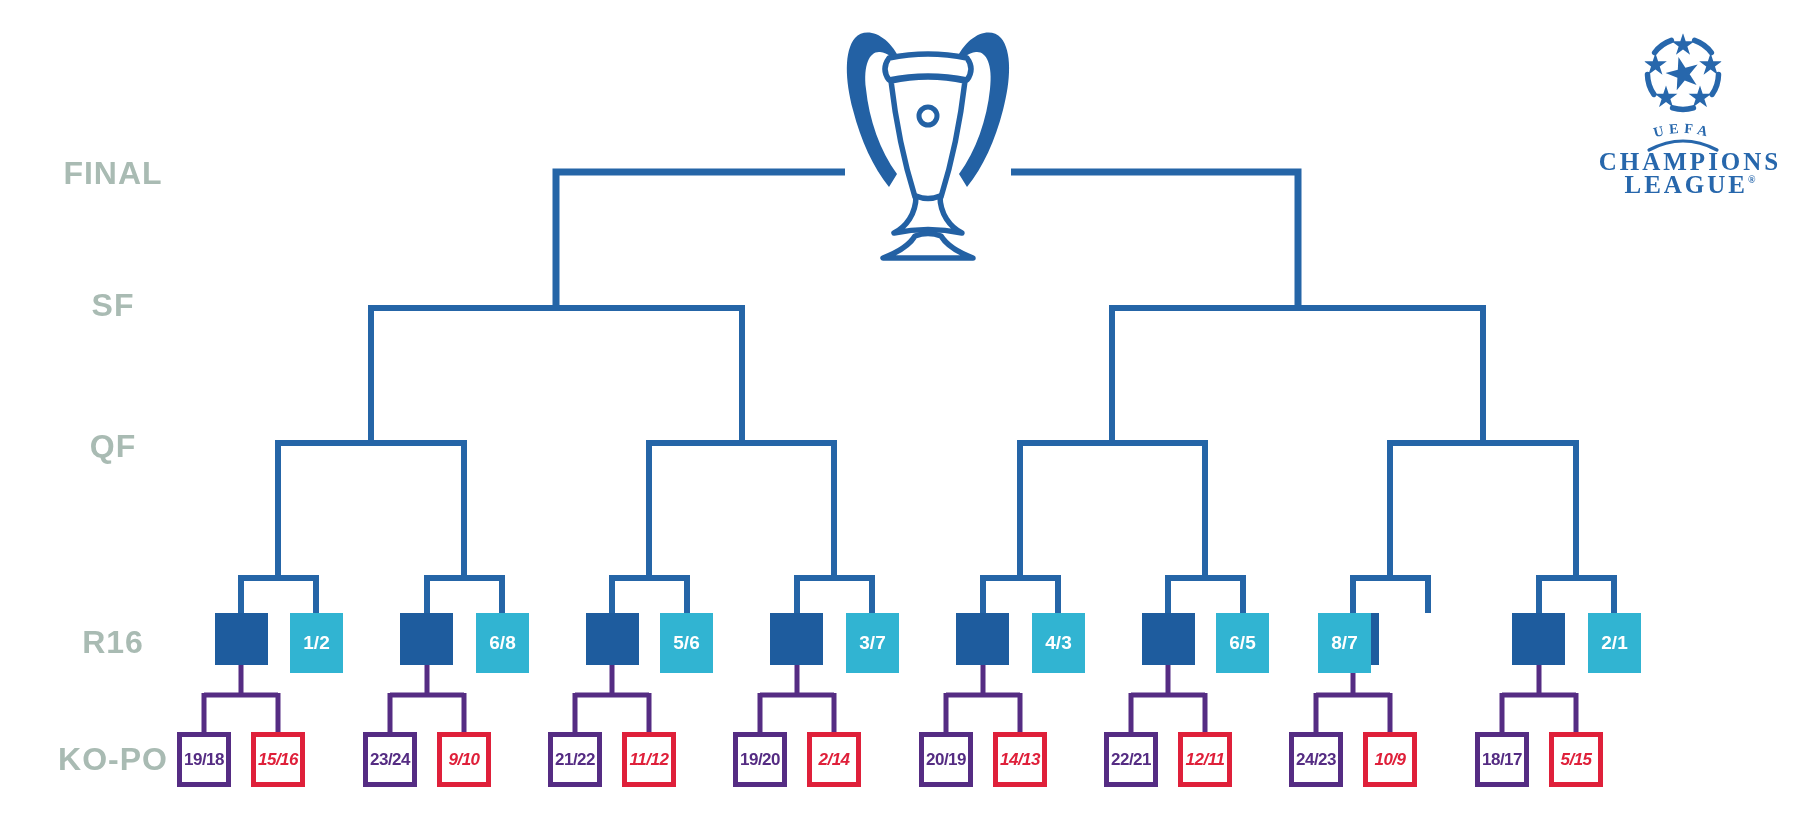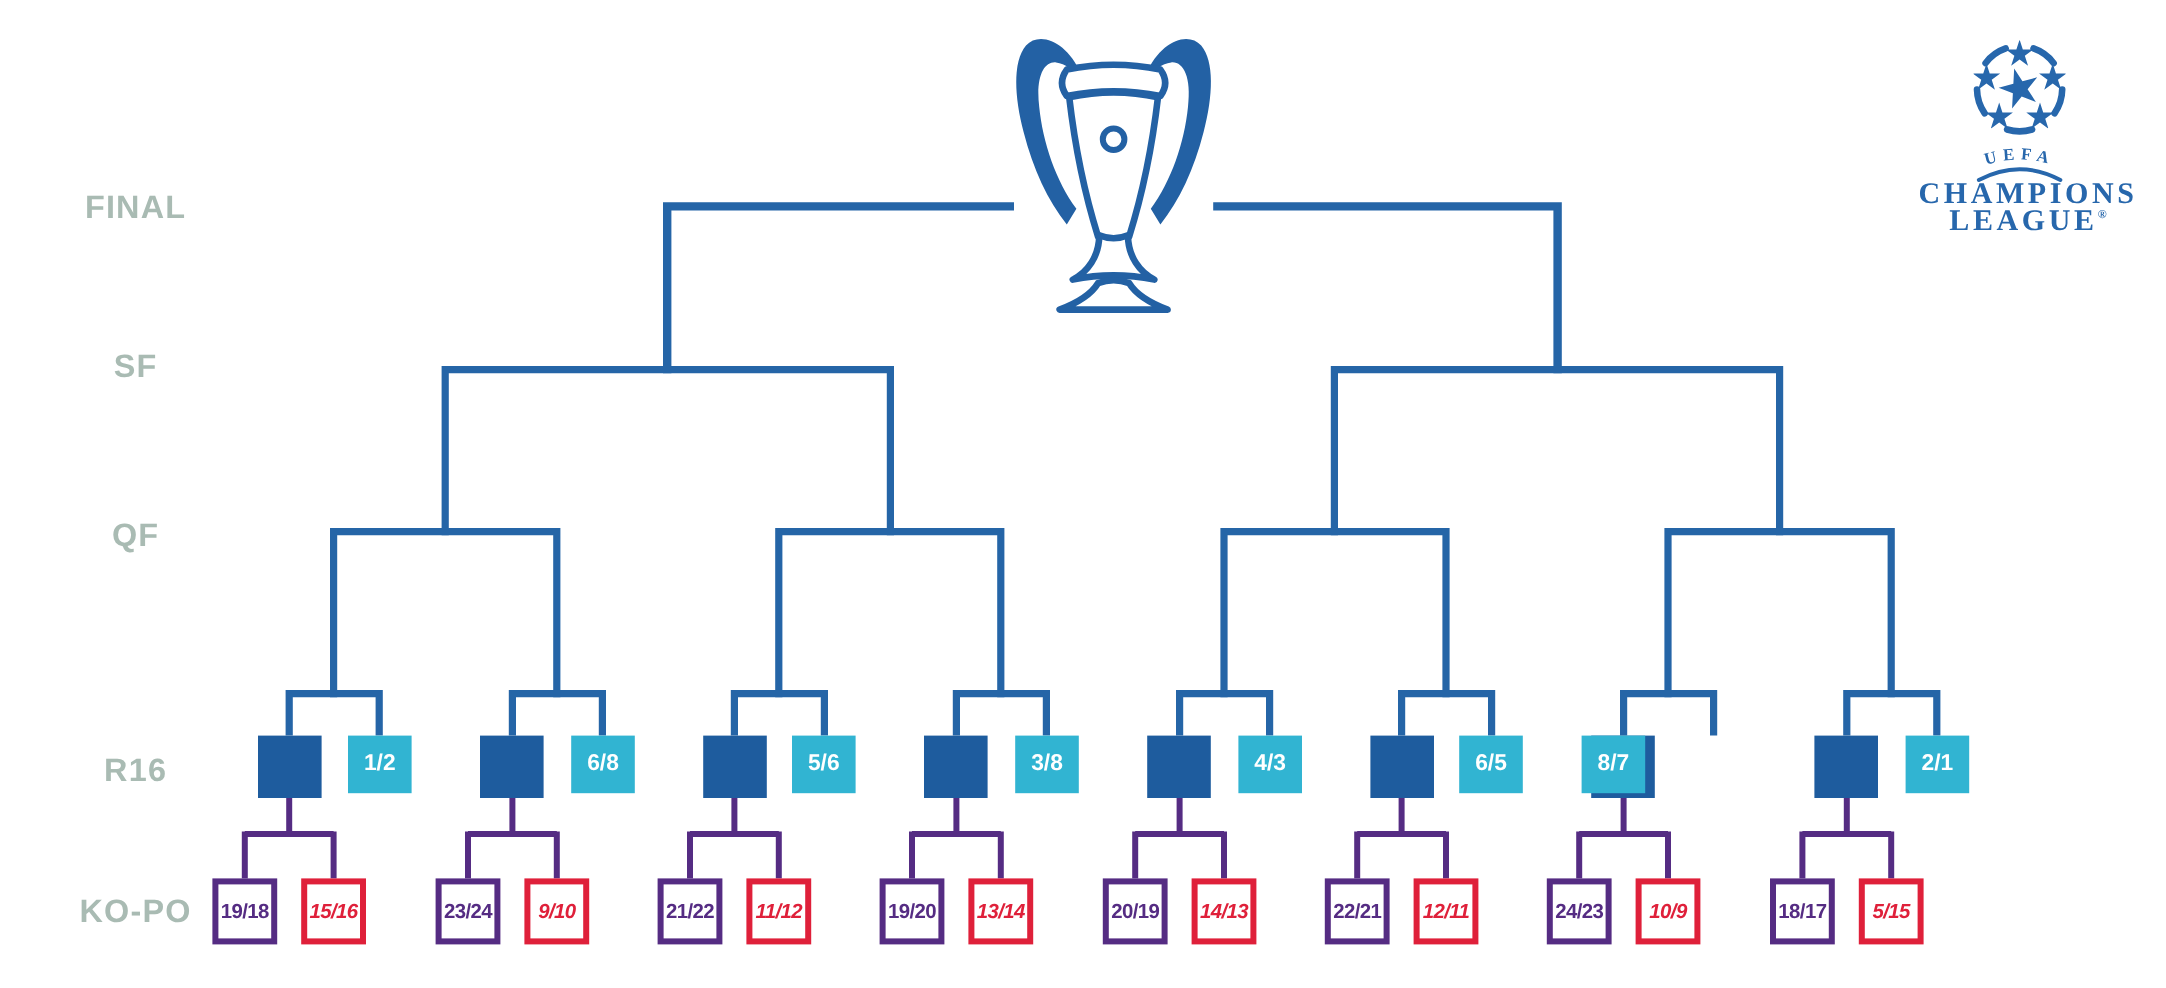--- a/index.html
+++ b/index.html
@@ -10,31 +10,31 @@
   .stage svg{position:absolute;left:0;top:0;}
 
   
   .bl{stroke:var(--bracket-blue);stroke-width:6;fill:none;}
   .bl7{stroke:var(--bracket-blue);stroke-width:7;fill:none;}
   .pl{stroke:var(--kopo-purple);stroke-width:5;fill:none;}
 
   
   .round-label{
     position:absolute;left:33px;width:160px;height:28px;line-height:28px;
-    text-align:center;font-weight:bold;font-size:27px;letter-spacing:1px;
+    text-align:center;font-weight:bold;font-size:32px;letter-spacing:1px;
     color:var(--label-gray);
   }
 
   
   .winner-box{
     position:absolute;top:613px;width:53px;height:52px;
     background:var(--winner-box-blue);
   }
   .r16-slot{
-    position:absolute;top:613px;width:53px;height:48px;
+    position:absolute;top:613px;width:53px;height:60px;
     background:var(--slot-cyan);color:#fff;
     display:flex;align-items:center;justify-content:center;
     font-weight:bold;font-size:19px;
   }
 
   
   .kopo{
     position:absolute;top:732px;width:44px;height:45px;
     background:#fff;display:flex;align-items:center;justify-content:center;
     font-weight:bold;font-size:17px;letter-spacing:-0.5px;
@@ -142,34 +142,34 @@
   <div class="winner-box" style="left:586px"></div>
   <div class="winner-box" style="left:770px"></div>
   <div class="winner-box" style="left:956px"></div>
   <div class="winner-box" style="left:1142px"></div>
   <div class="winner-box" style="left:1326px"></div>
   <div class="winner-box" style="left:1512px"></div>
 
   <div class="r16-slot" style="left:290px">1/2</div>
   <div class="r16-slot" style="left:476px">6/8</div>
   <div class="r16-slot" style="left:660px">5/6</div>
-  <div class="r16-slot" style="left:846px">3/8</div>
+  <div class="r16-slot" style="left:846px">3/7</div>
   <div class="r16-slot" style="left:1032px">4/3</div>
   <div class="r16-slot" style="left:1216px">6/5</div>
   <div class="r16-slot" style="left:1318px">8/7</div>
   <div class="r16-slot" style="left:1588px">2/1</div>
 
   <div class="kopo purple" style="left:177px">19/18</div>
   <div class="kopo red" style="left:251px">15/16</div>
   <div class="kopo purple" style="left:363px">23/24</div>
   <div class="kopo red" style="left:437px">9/10</div>
   <div class="kopo purple" style="left:548px">21/22</div>
   <div class="kopo red" style="left:622px">11/12</div>
   <div class="kopo purple" style="left:733px">19/20</div>
-  <div class="kopo red" style="left:807px">13/14</div>
+  <div class="kopo red" style="left:807px">2/14</div>
   <div class="kopo purple" style="left:919px">20/19</div>
   <div class="kopo red" style="left:993px">14/13</div>
   <div class="kopo purple" style="left:1104px">22/21</div>
   <div class="kopo red" style="left:1178px">12/11</div>
   <div class="kopo purple" style="left:1289px">24/23</div>
   <div class="kopo red" style="left:1363px">10/9</div>
   <div class="kopo purple" style="left:1475px">18/17</div>
   <div class="kopo red" style="left:1549px">5/15</div>
 
   <div class="logo-text logo-line1">CHAMPIONS</div>

